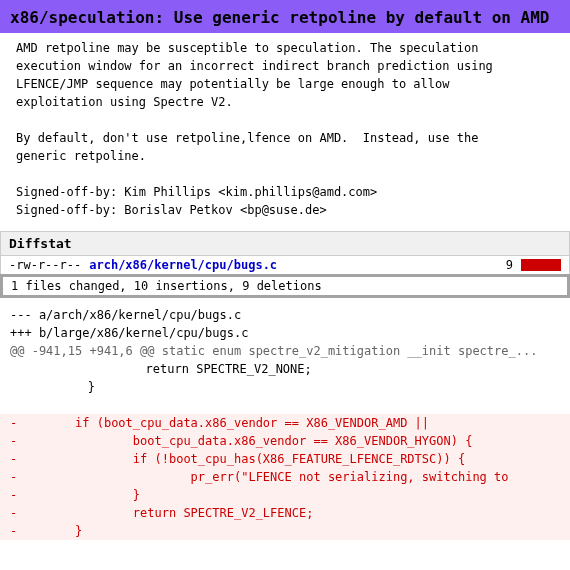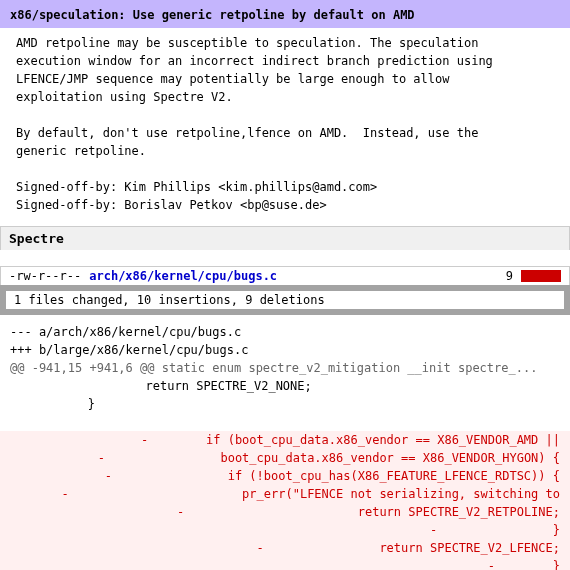--- a/index.html
+++ b/index.html
@@ -12,24 +12,24 @@
       background: #ffffff;
       font-family: monospace;
       font-size: 13px;
       color: #000000;
       width: 570px;
       min-height: 570px;
       overflow-x: hidden;
     }
 
     #page-title {
-      background: #c4b5fd;
+      background: #8b5cf6;
       padding: 8px 10px 6px 10px;
       font-weight: bold;
-      font-size: 12px;
+      font-size: 16px;
       color: #000000;
       border-bottom: none;
     }
 
     .commit-message {
       padding: 6px 16px;
       font-family: monospace;
       font-size: 12px;
       color: #000000;
       line-height: 1.5;
@@ -51,21 +51,20 @@
     }
 
     .diffstat-file-row {
       display: flex;
       align-items: center;
       border: 1px solid #cccccc;
       border-bottom: none;
       padding: 2px 8px;
       background: #ffffff;
       font-size: 12px;
-      margin-top: 16px;
     }
 
     .diffstat-file-row .perm {
       color: #000000;
       margin-right: 8px;
     }
 
     .diffstat-file-row .filename {
       color: #0000cc;
       text-decoration: none;
@@ -79,21 +78,21 @@
 
     .diff-bar {
       display: inline-block;
       width: 40px;
       height: 12px;
       background: #cc0000;
       vertical-align: middle;
     }
 
     .diffstat-summary {
-      border: 6px solid #a3a3a3;
+      border: 3px solid #a3a3a3;
       padding: 2px 8px;
       background: #ffffff;
       font-size: 12px;
       color: #000000;
       margin-bottom: 8px;
     }
 
     .diff-block {
       font-family: monospace;
       font-size: 12px;
@@ -116,21 +115,20 @@
       color: #000000;
     }
 
     .diff-line-range {
       color: #666666;
     }
 
     .diff-line-removed {
       color: #cc0000;
       background: #fff0f0;
-      text-align: right;
     }
 
     .diff-line-context {
       color: #000000;
       margin-left: 20px;
     }
 
     a {
       color: #0000cc;
       text-decoration: none;
@@ -147,38 +145,37 @@
 LFENCE/JMP sequence may potentially be large enough to allow
 exploitation using Spectre V2.
 
 By default, don't use retpoline,lfence on AMD.  Instead, use the
 generic retpoline.
 
 Signed-off-by: Kim Phillips &lt;kim.phillips@amd.com&gt;
 Signed-off-by: Borislav Petkov &lt;bp@suse.de&gt;</div>
 
 <div class="diffstat-section">
-  <div class="diffstat-header">Spectre</div>
+  <div class="diffstat-header">Diffstat</div>
   <div class="diffstat-file-row">
     <span class="perm">-rw-r--r--</span>
     <a class="filename" href="#">arch/x86/kernel/cpu/bugs.c</a>
     <span class="count">9</span>
     <span class="diff-bar"></span>
   </div>
   <div class="diffstat-summary">1 files changed, 10 insertions, 9 deletions</div>
 </div>
 
 <div class="diff-block">
   <div class="diff-line diff-line-meta">--- a/arch/x86/kernel/cpu/bugs.c</div>
   <div class="diff-line diff-line-meta">+++ b/large/x86/kernel/cpu/bugs.c</div>
   <div class="diff-line diff-line-range">@@ -941,15 +941,6 @@ static enum spectre_v2_mitigation __init spectre_...</div>
   <div class="diff-line diff-line-context">                return SPECTRE_V2_NONE;</div>
   <div class="diff-line diff-line-context">        }</div>
   <div class="diff-line diff-line-context"> </div>
   <div class="diff-line diff-line-removed">-        if (boot_cpu_data.x86_vendor == X86_VENDOR_AMD ||</div>
   <div class="diff-line diff-line-removed">-                boot_cpu_data.x86_vendor == X86_VENDOR_HYGON) {</div>
   <div class="diff-line diff-line-removed">-                if (!boot_cpu_has(X86_FEATURE_LFENCE_RDTSC)) {</div>
   <div class="diff-line diff-line-removed">-                        pr_err("LFENCE not serializing, switching to</div>
-  <div class="diff-line diff-line-removed">-                        return SPECTRE_V2_RETPOLINE;</div>
   <div class="diff-line diff-line-removed">-                }</div>
   <div class="diff-line diff-line-removed">-                return SPECTRE_V2_LFENCE;</div>
   <div class="diff-line diff-line-removed">-        }</div>
 </div>
 
 </body></html>

